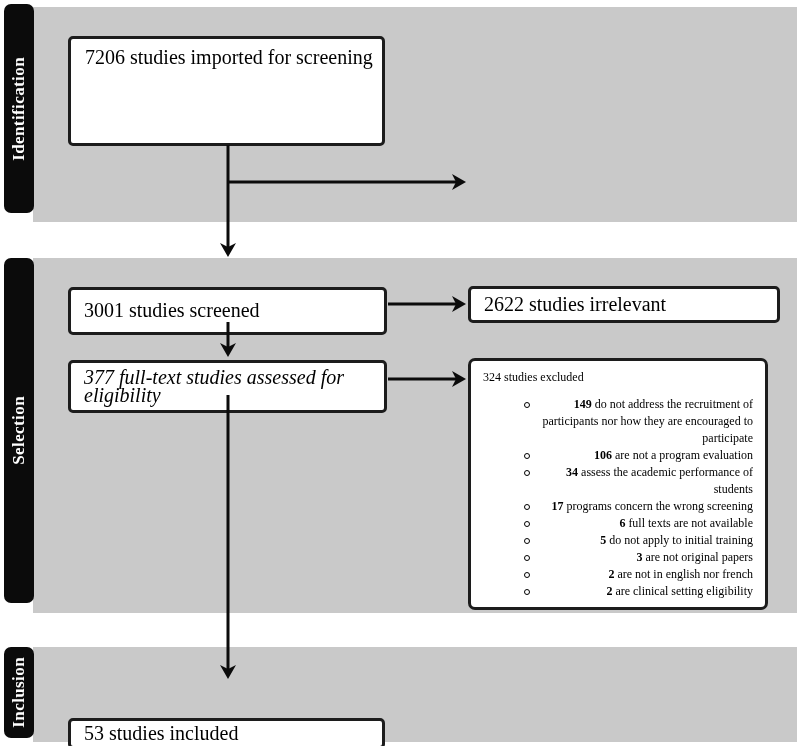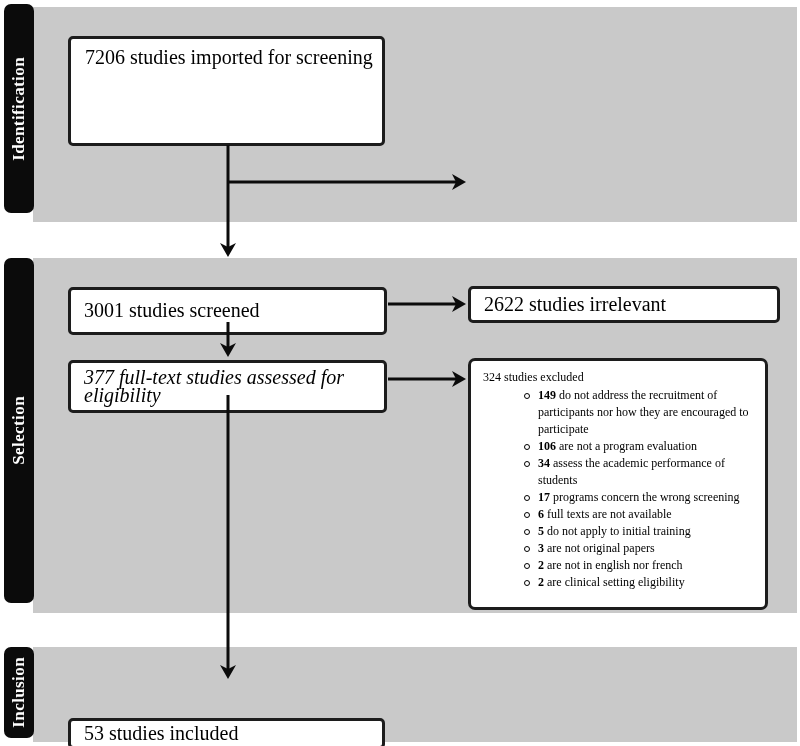--- a/index.html
+++ b/index.html
@@ -75,21 +75,21 @@
   }
   .box-imported   { left: 68px;  top: 36px;  width: 317px; height: 110px; padding: 10px 8px 0 14px; }
   .box-duplicates { left: 468px; top: 163px; width: 300px; height: 37px; }
   .box-screened   { left: 68px;  top: 287px; width: 319px; height: 48px; }
   .box-irrelevant { left: 468px; top: 286px; width: 312px; height: 37px; }
   .box-fulltext   { left: 68px;  top: 360px; width: 319px; height: 53px; font-style: italic; }
   .box-excluded   { left: 468px; top: 358px; width: 300px; height: 252px; border-radius: 7px;
                     padding: 8px 8px 0 12px; font-size: 12px; line-height: 17px; }
   .box-included   { left: 68px;  top: 718px; width: 317px; height: 31px; }
   .source-list { margin-left: 57px; }
-  .excl-list { margin-top: 1px; margin-left: 33px; list-style: none; }
+  .excl-list { margin-top: 10px; margin-left: 33px; list-style: none; text-align: right; }
   .excl-item { display: flex; align-items: flex-start; }
   .excl-marker-col {
     flex: 0 0 22px;
     display: flex;
     justify-content: center;
     padding-top: 6px;
   }
   .o-bullet {
     width: 6px; height: 6px;
     border: 1.2px solid var(--c-text);

